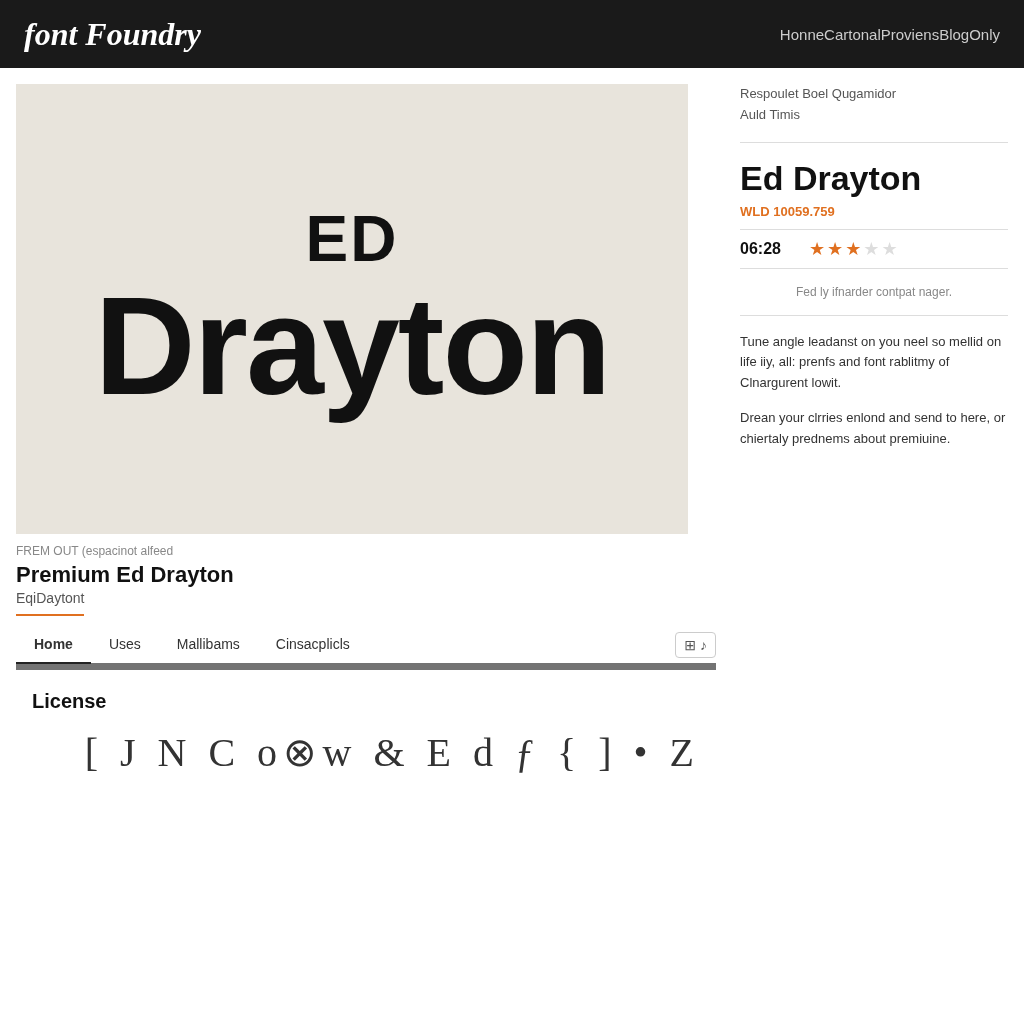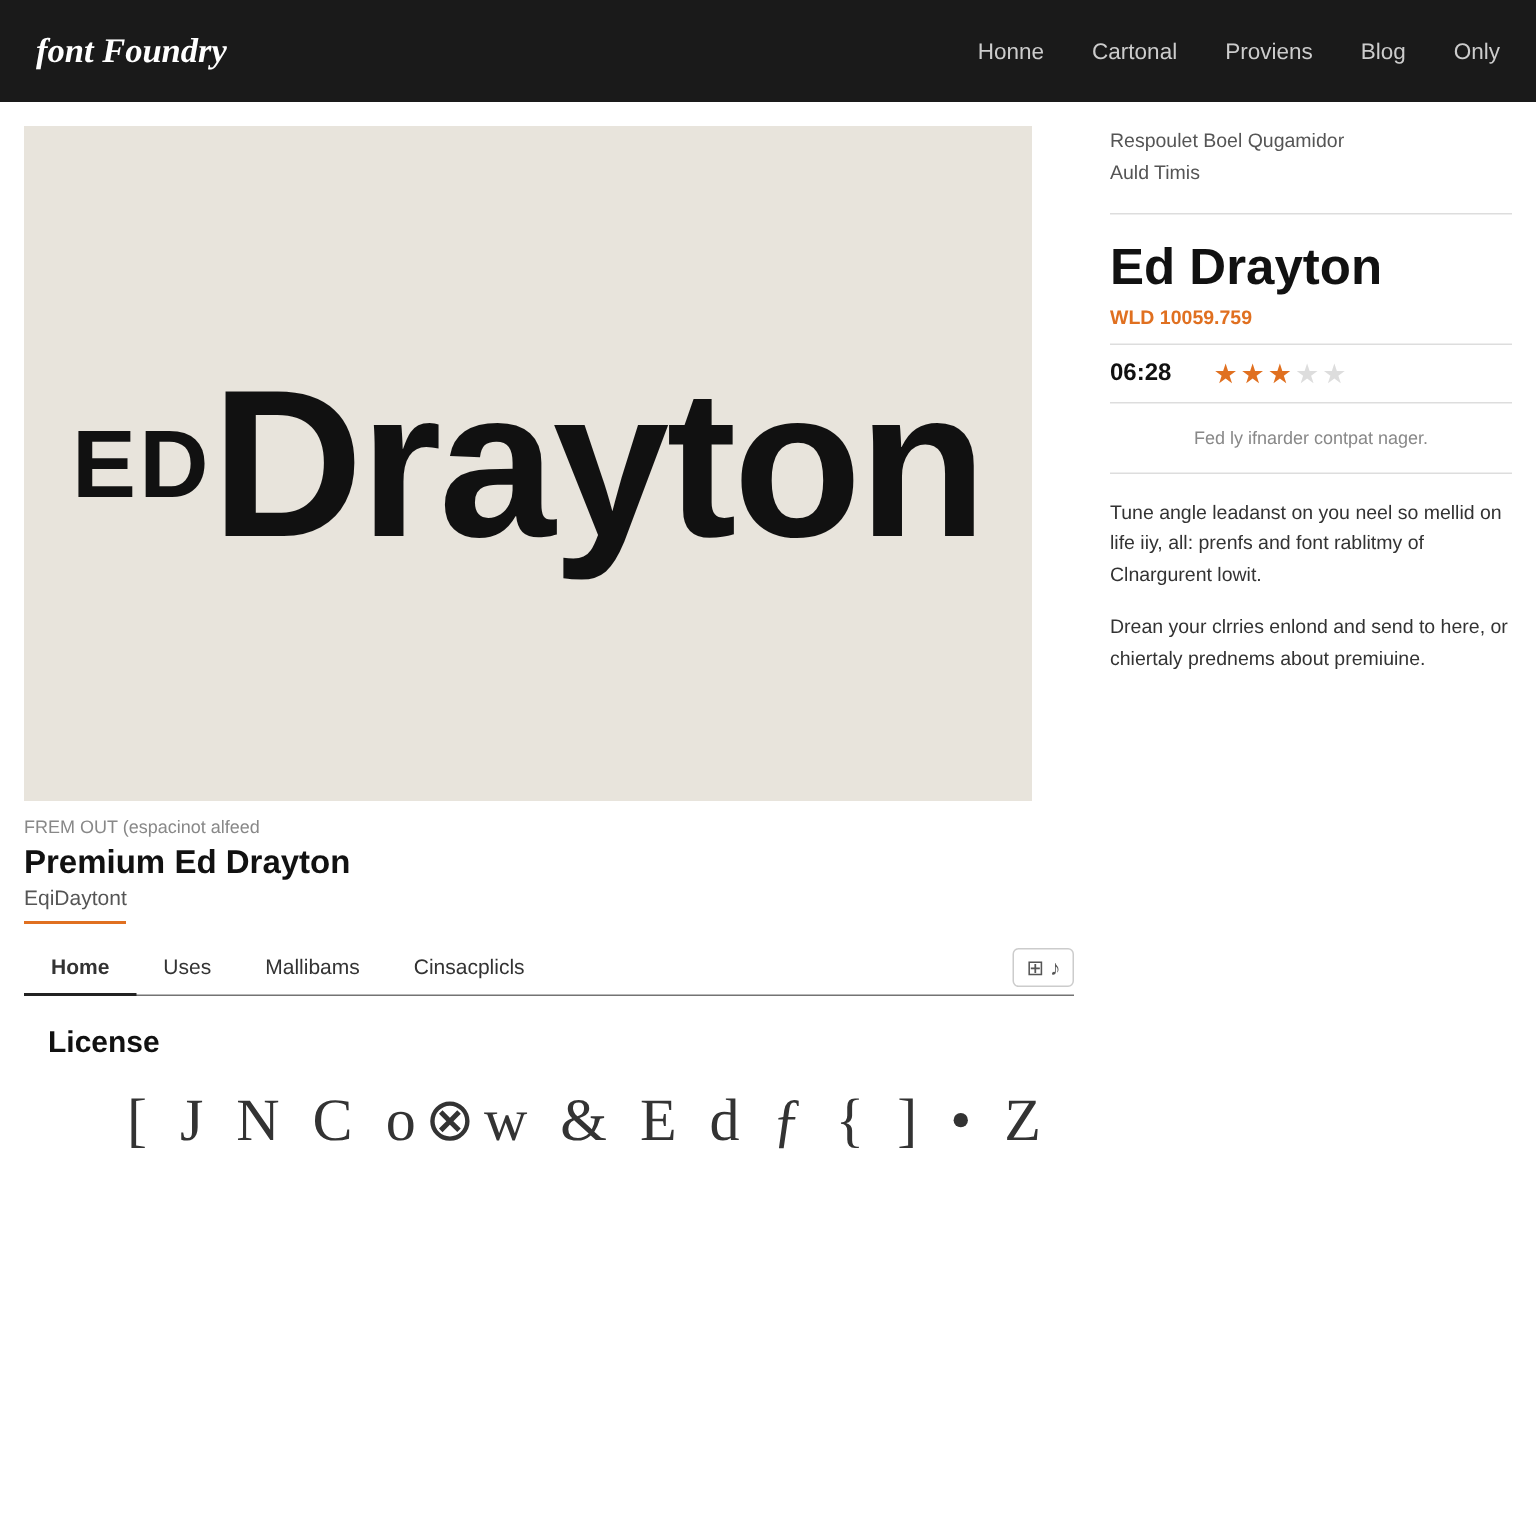--- a/index.html
+++ b/index.html
@@ -9,28 +9,27 @@
     .header {
       background: #1a1a1a;
       display: flex;
       align-items: center;
       justify-content: space-between;
       padding: 0 24px;
       height: 68px;
     }
     .logo {
       color: #fff;
-      font-size: 23px;
+      font-size: 32px;
       font-style: italic;
       font-family: Georgia, serif;
       font-weight: bold;
     }
     .nav {
       display: flex;
-      gap: 32px;
       justify-content: center;
     }
     .nav a {
       color: #ccc;
       text-decoration: none;
       font-size: 15px;
     }
 
     
     .main-content {
@@ -43,21 +42,21 @@
     .left-col {
       flex: 0 0 700px;
       max-width: 700px;
     }
 
     .font-preview {
       background: #e8e4dc;
       width: 672px;
       height: 450px;
       display: flex;
-      flex-direction: row;
+      flex-direction: column;
       align-items: center;
       justify-content: center;
     }
     .preview-ed {
       font-size: 64px;
       font-weight: 700;
       color: #111;
       font-family: Arial, sans-serif;
       letter-spacing: 2px;
     }
@@ -90,21 +89,21 @@
       border-bottom: 2px solid #e07020;
       padding-bottom: 8px;
       display: inline-block;
     }
 
     
     .tabs {
       display: flex;
       align-items: center;
       margin-top: 10px;
-      border-bottom: 1px solid #737373;
+      border-bottom: 7px solid #737373;
       padding-bottom: 0;
     }
     .tab-item {
       padding: 10px 18px;
       font-size: 14px;
       cursor: pointer;
       color: #333;
       border-bottom: 2px solid transparent;
       margin-bottom: -1px;
     }

